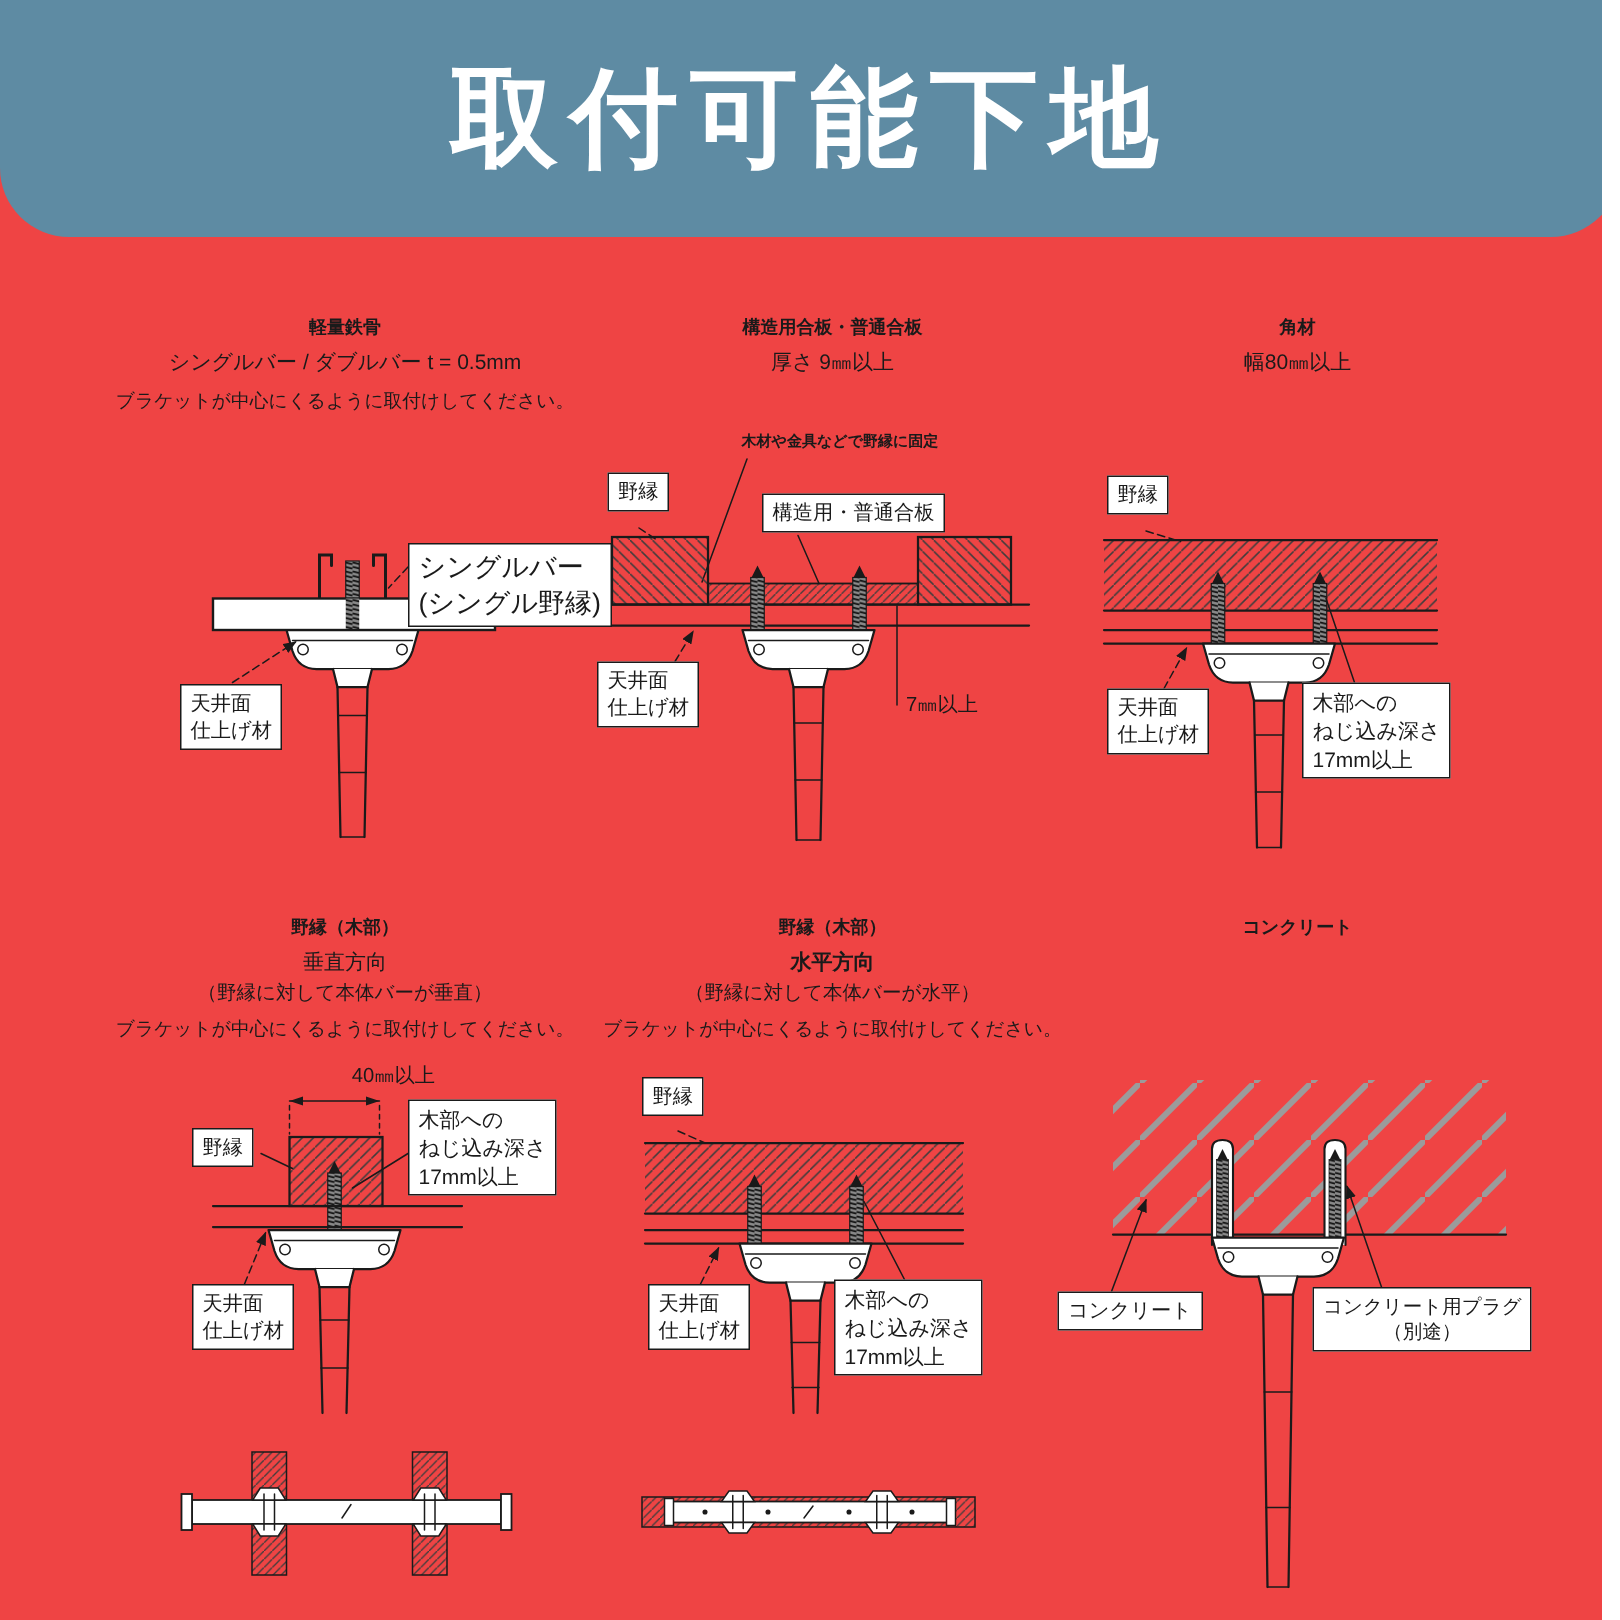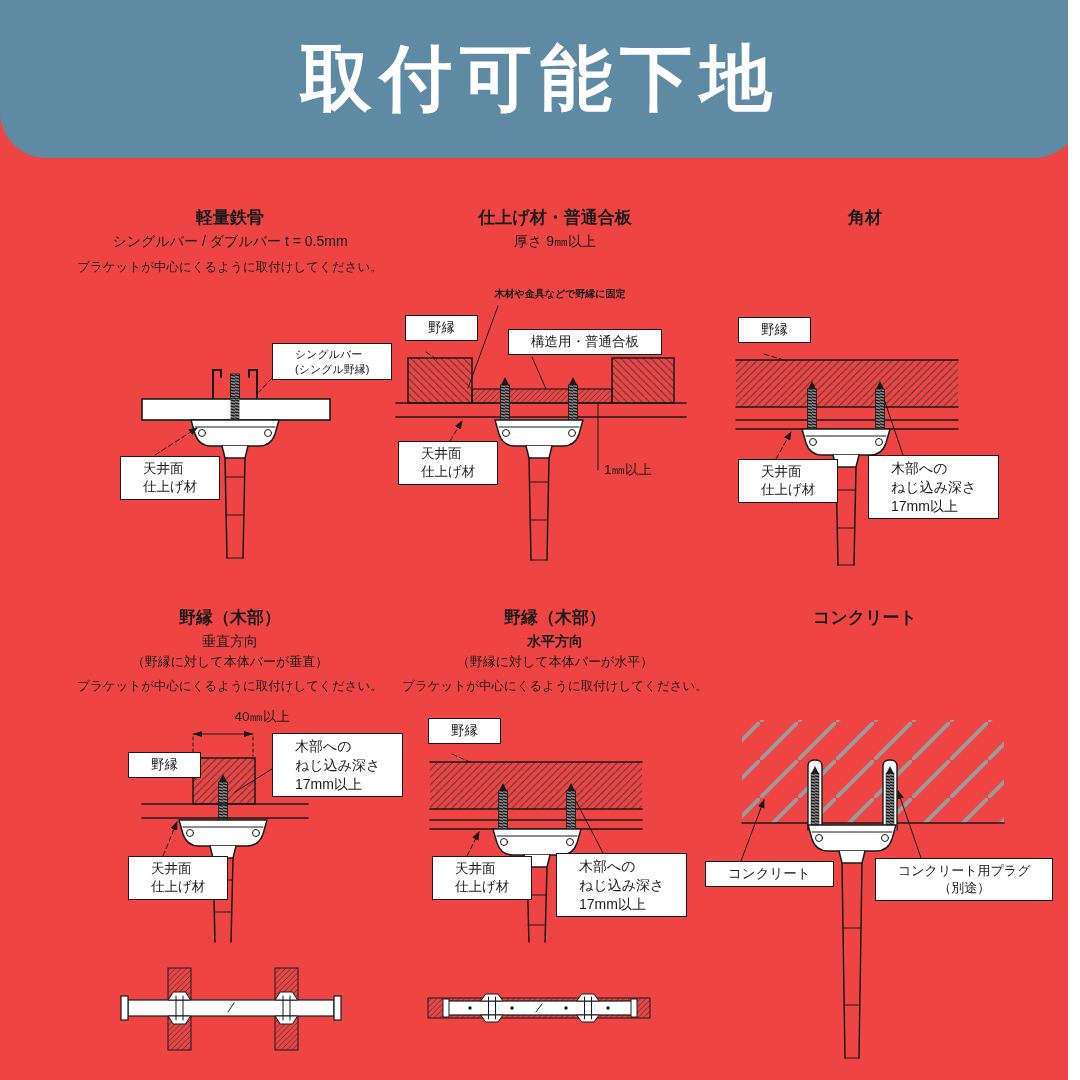--- a/index.html
+++ b/index.html
@@ -2,55 +2,56 @@
 <html><head>
 <meta charset="utf-8">
 <style>
   html,body{margin:0;padding:0;background:#fff;}
   .page{position:relative;width:1068px;height:1080px;background:#ef4444;overflow:hidden;
         font-family:"Liberation Sans","DejaVu Sans",sans-serif;color:#1a1a1a;}
   .banner{position:absolute;left:0;top:0;width:1080px;height:158px;background:#5E8BA3;
           border-radius:0 0 46px 46px;display:flex;align-items:center;justify-content:center;}
   .banner h1{margin:0;color:#fff;font-size:72px;font-weight:bold;letter-spacing:8px;}
   .phead{position:absolute;text-align:center;}
-  .pt{font-size:17px;font-weight:bold;line-height:24px;margin-bottom:1px;}
+  .pt{font-size:12px;font-weight:bold;line-height:24px;margin-bottom:1px;}
   .ps{font-size:14px;line-height:21px;text-align:center;}
   .psb{font-size:14px;line-height:21px;font-weight:bold;}
   .psn{font-size:13px;line-height:19px;}
   .pn{font-size:12.5px;line-height:17px;margin-top:7px;}
   .fixnote{position:absolute;text-align:center;font-size:10px;font-weight:bold;}
   .lbl{position:absolute;background:#fff;border:1.5px solid #1a1a1a;box-sizing:border-box;
-       font-size:13.5px;line-height:1.34;padding:3px 22px;white-space:nowrap;z-index:3;}
+       font-size:13.5px;line-height:1.34;padding:3px 6px;white-space:nowrap;z-index:3;}
   .lbl.center{text-align:center;}
   .dimtxt{position:absolute;font-size:13.5px;z-index:3;}
   svg.art{position:absolute;left:0;top:0;z-index:1;}
 </style>
 </head>
 <body>
 
 <div class="page">
 
   <header class="banner">
     <h1>取付可能下地</h1>
   </header>
 
   <div class="phead" style="left:60px;top:206px;width:340px">
     <div class="pt">軽量鉄骨</div>
     <div class="ps">シングルバー / ダブルバー t = 0.5mm</div>
     <div class="pn">ブラケットが中心にくるように取付けしてください。</div>
   </div>
 
   <div class="phead" style="left:395px;top:206px;width:320px">
-    <div class="pt">仕上げ材・普通合板</div>
+    <div class="pt">構造用合板・普通合板</div>
     <div class="ps">厚さ 9㎜以上</div>
   </div>
   <div class="fixnote" style="left:400px;top:287px;width:320px">木材や金具などで野縁に固定</div>
 
   <div class="phead" style="left:710px;top:206px;width:310px">
     <div class="pt">角材</div>
+    <div class="ps">幅80㎜以上</div>
   </div>
 
   <div class="phead" style="left:70px;top:606px;width:320px">
     <div class="pt">野縁（木部）</div>
     <div class="ps">垂直方向</div>
     <div class="psn">（野縁に対して本体バーが垂直）</div>
     <div class="pn">ブラケットが中心にくるように取付けしてください。</div>
   </div>
 
   <div class="phead" style="left:395px;top:606px;width:320px">
@@ -244,40 +245,40 @@
         <line x1="591.5" y1="997" x2="591.5" y2="1019" stroke="#1a1a1a" stroke-width="1"></line>
       </g>
       <circle cx="470" cy="1008" r="1.7" fill="#1a1a1a"></circle>
       <circle cx="512" cy="1008" r="1.7" fill="#1a1a1a"></circle>
       <circle cx="566" cy="1008" r="1.7" fill="#1a1a1a"></circle>
       <circle cx="608" cy="1008" r="1.7" fill="#1a1a1a"></circle>
       <line x1="536" y1="1012" x2="542" y2="1004" stroke="#1a1a1a" stroke-width="1"></line>
     </g>
   </svg>
 
-  <div class="lbl" style="left:272px;top:343px;font-size:11px">
+  <div class="lbl" style="left:272px;top:362px;font-size:18px">
     <span style="display:block">シングルバー</span>
     <span style="display:block">(シングル野縁)</span>
   </div>
   <div class="lbl" style="left:120px;top:456px">
     <span style="display:block">天井面</span>
     <span style="display:block">仕上げ材</span>
   </div>
 
   <div class="lbl" style="left:405px;top:315px">
     <span>野縁</span>
   </div>
   <div class="lbl center" style="left:508px;top:329px">
     <span>構造用・普通合板</span>
   </div>
   <div class="lbl" style="left:398px;top:441px">
     <span style="display:block">天井面</span>
     <span style="display:block">仕上げ材</span>
   </div>
-  <div class="dimtxt" style="left:604px;top:461px">1㎜以上</div>
+  <div class="dimtxt" style="left:604px;top:461px">7㎜以上</div>
 
   <div class="lbl" style="left:738px;top:317px">
     <span>野縁</span>
   </div>
   <div class="lbl" style="left:738px;top:459px">
     <span style="display:block">天井面</span>
     <span style="display:block">仕上げ材</span>
   </div>
   <div class="lbl" style="left:868px;top:455px;font-size:14px">
     <span style="display:block">木部への</span>

